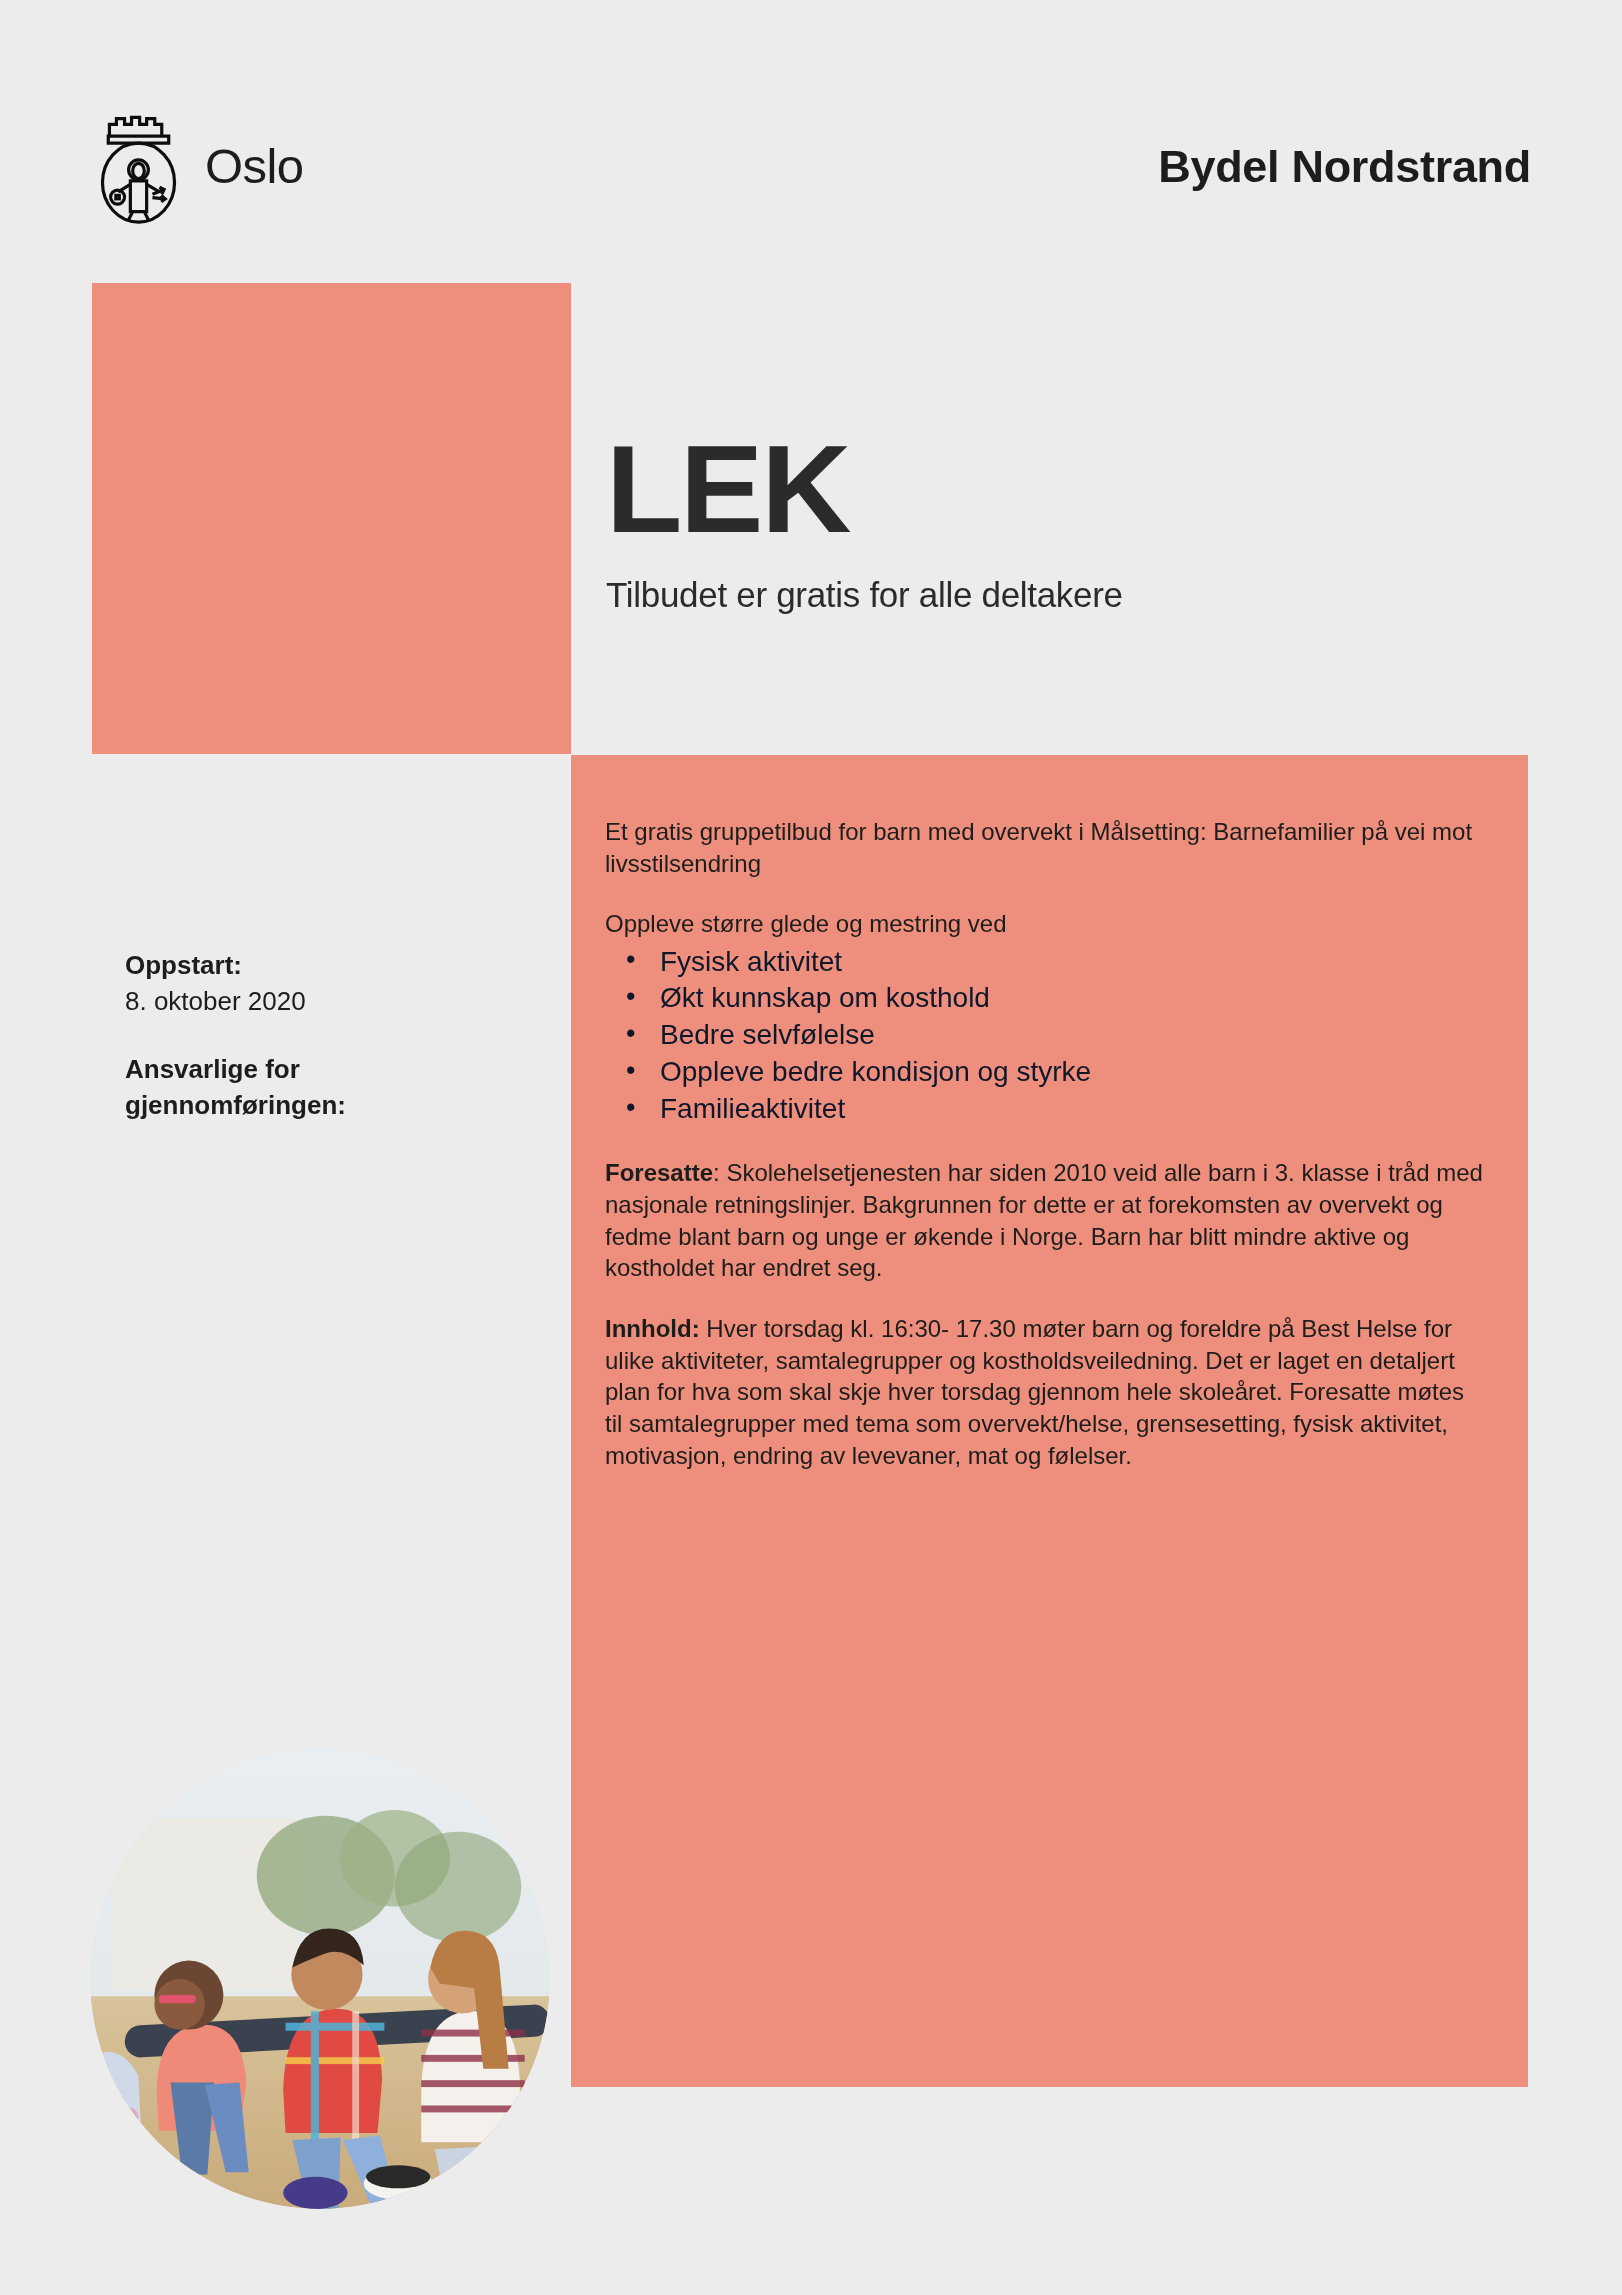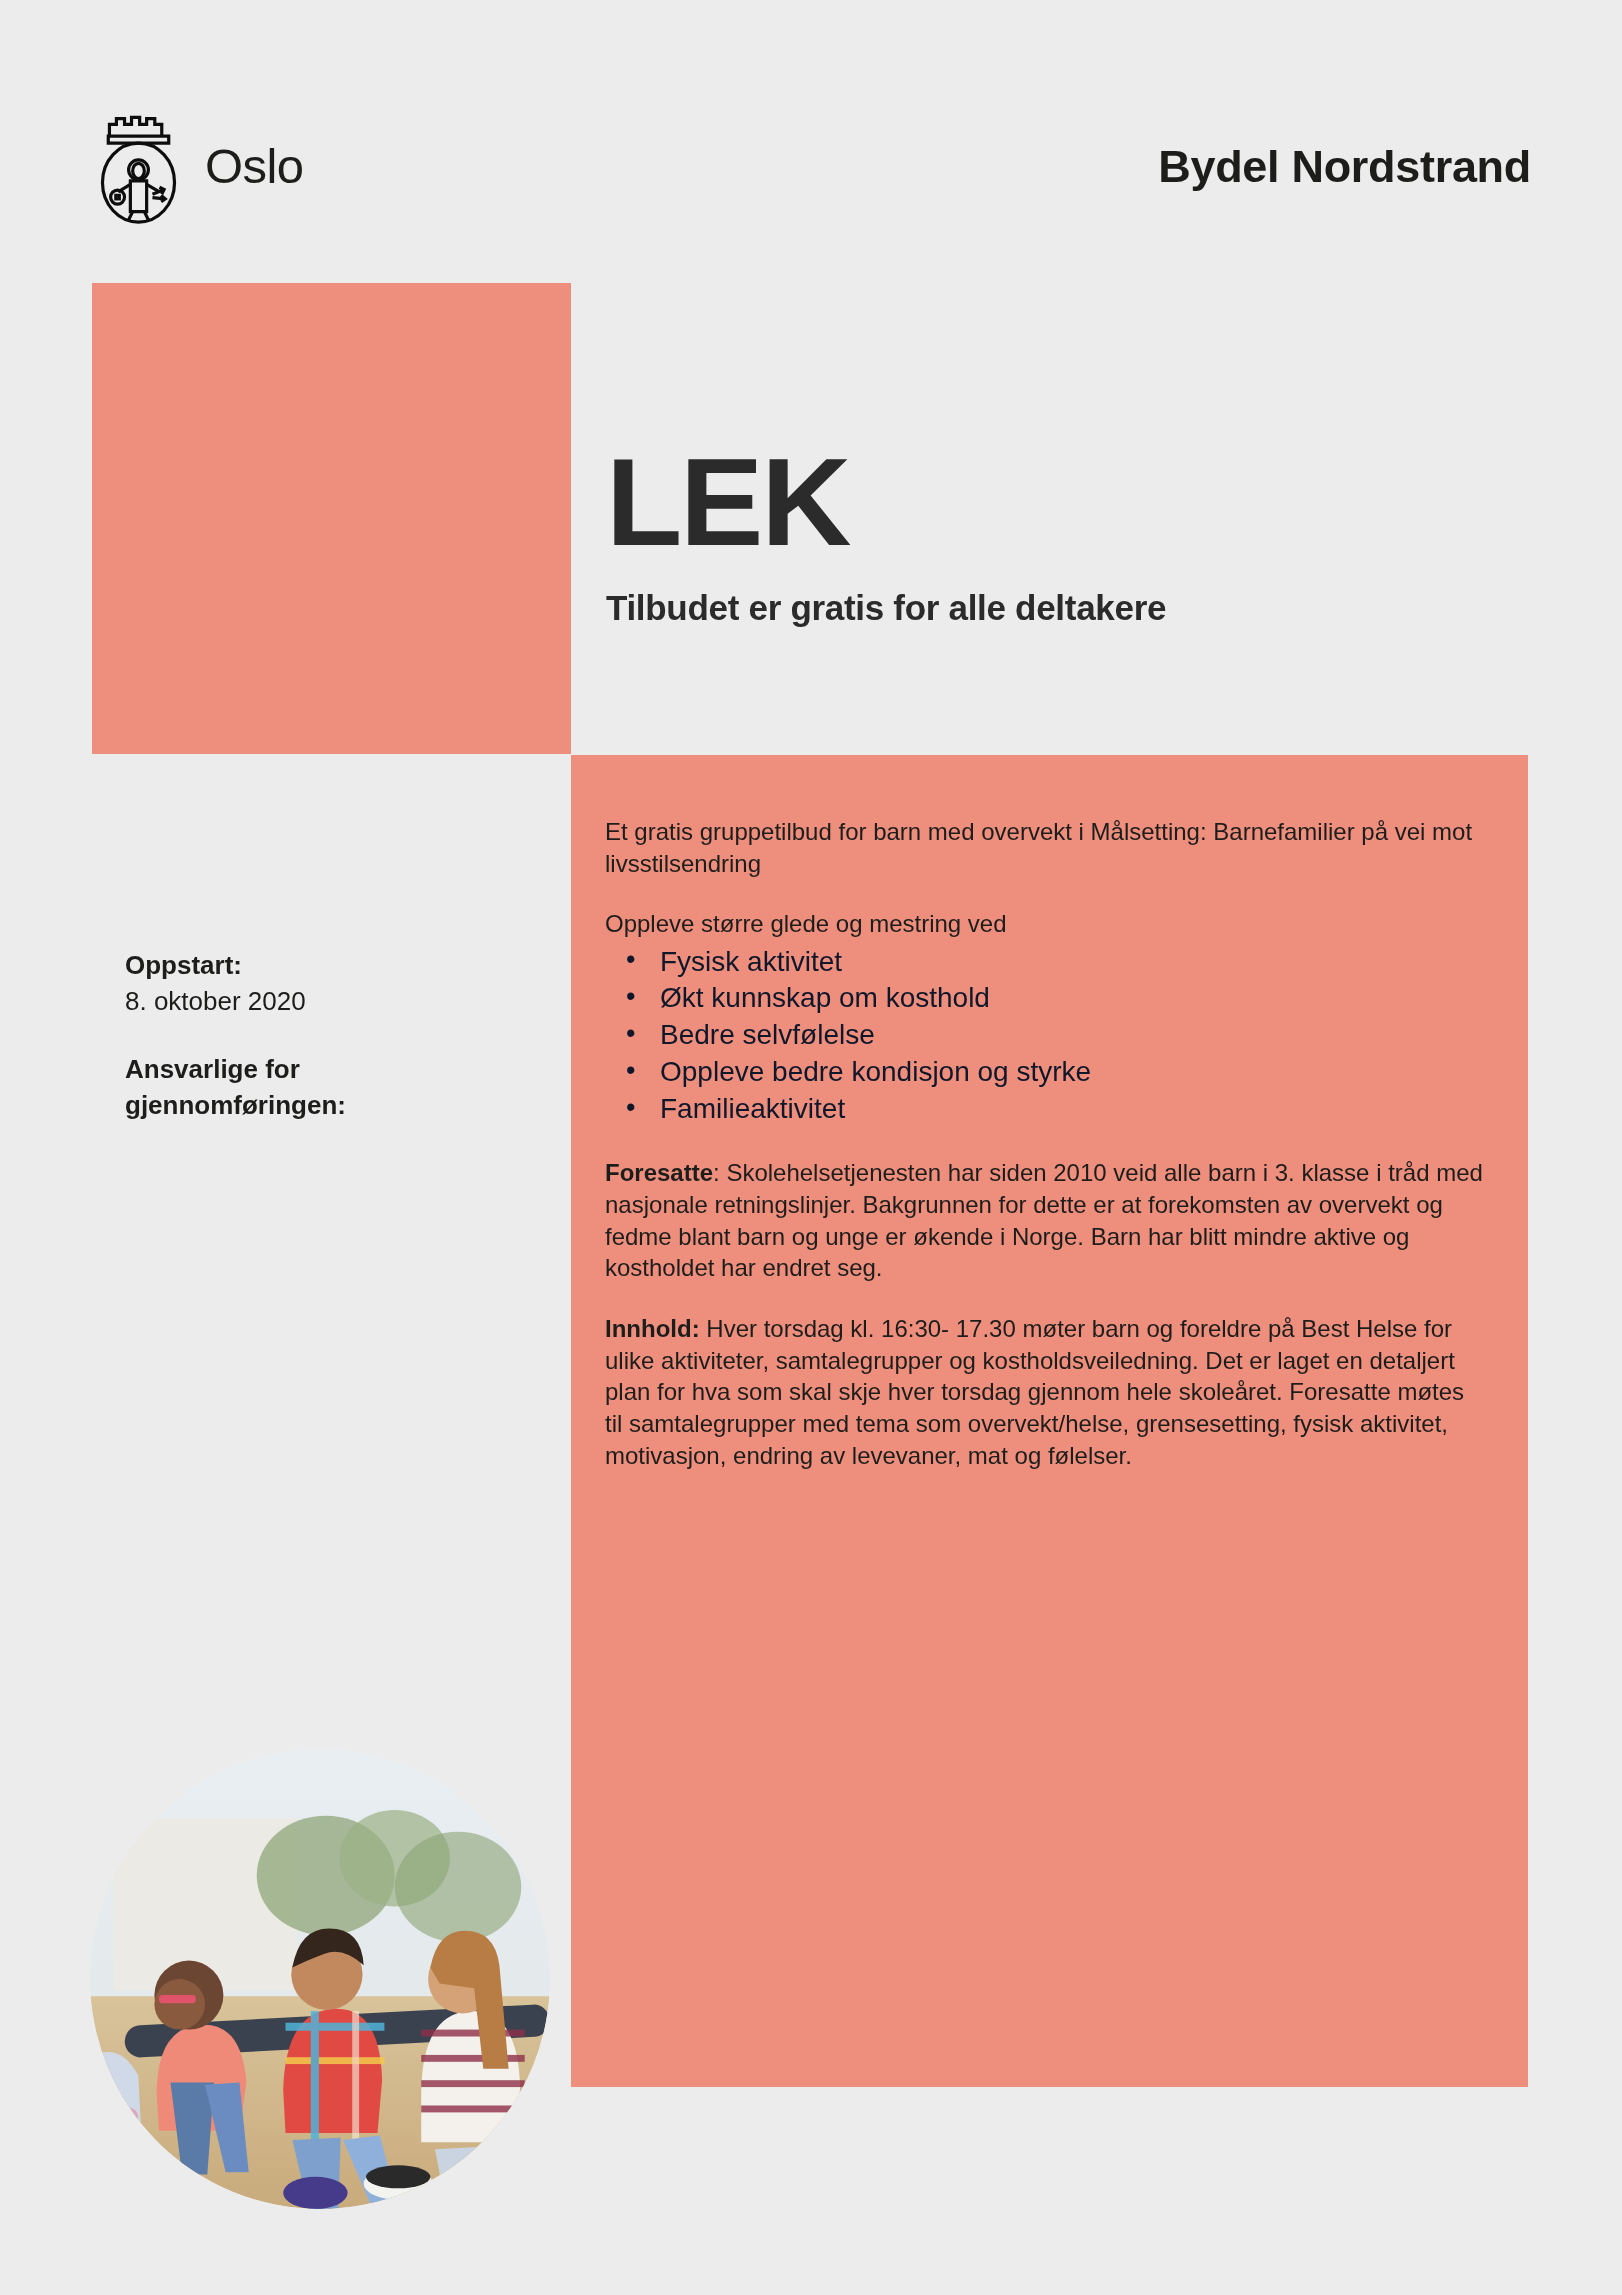--- a/index.html
+++ b/index.html
@@ -59,35 +59,35 @@
     top: 283px;
     width: 479px;
     height: 471px;
     background: #ee8f7e;
   }
 
   
   .title-zone {
     position: absolute;
     left: 606px;
-    top: 444px;
+    top: 431px;
     width: 874px;
   }
   .title-main {
     font-size: 125px;
     font-weight: 700;
     line-height: 0.92;
     letter-spacing: -2.3px;
     color: #2b2b2b;
     margin: 0;
   }
   .title-sub {
     margin: 30px 0 0 0;
     font-size: 35px;
-    font-weight: 700;
+    font-weight: 400;
     letter-spacing: -0.3px;
     color: #2b2b2b;
     line-height: 1.1;
   }
 
   
   .info-col {
     position: absolute;
     left: 125px;
     top: 915px;

